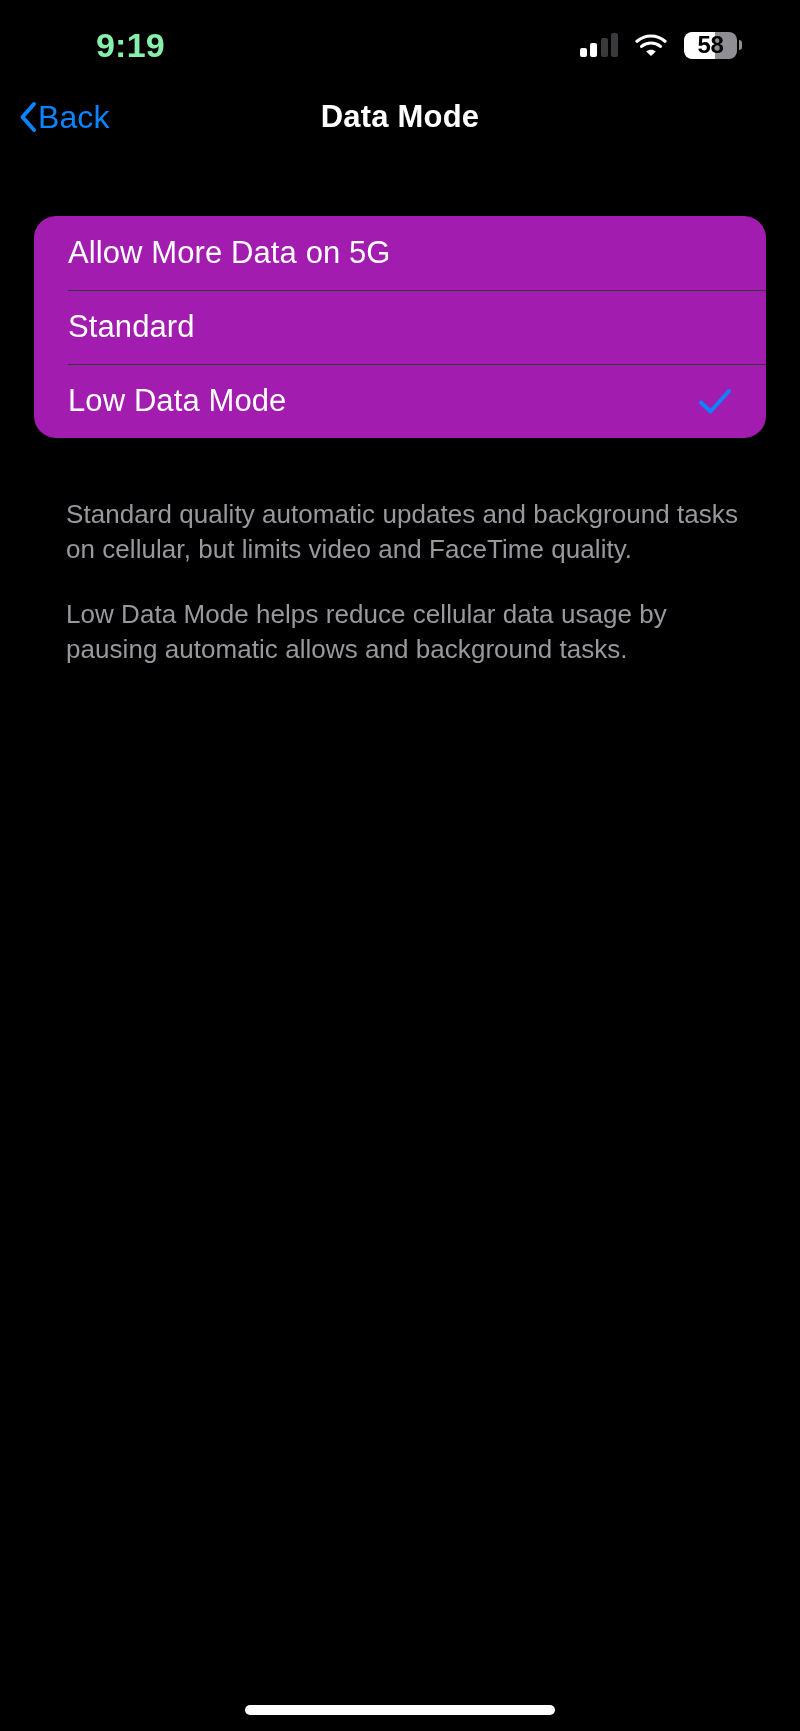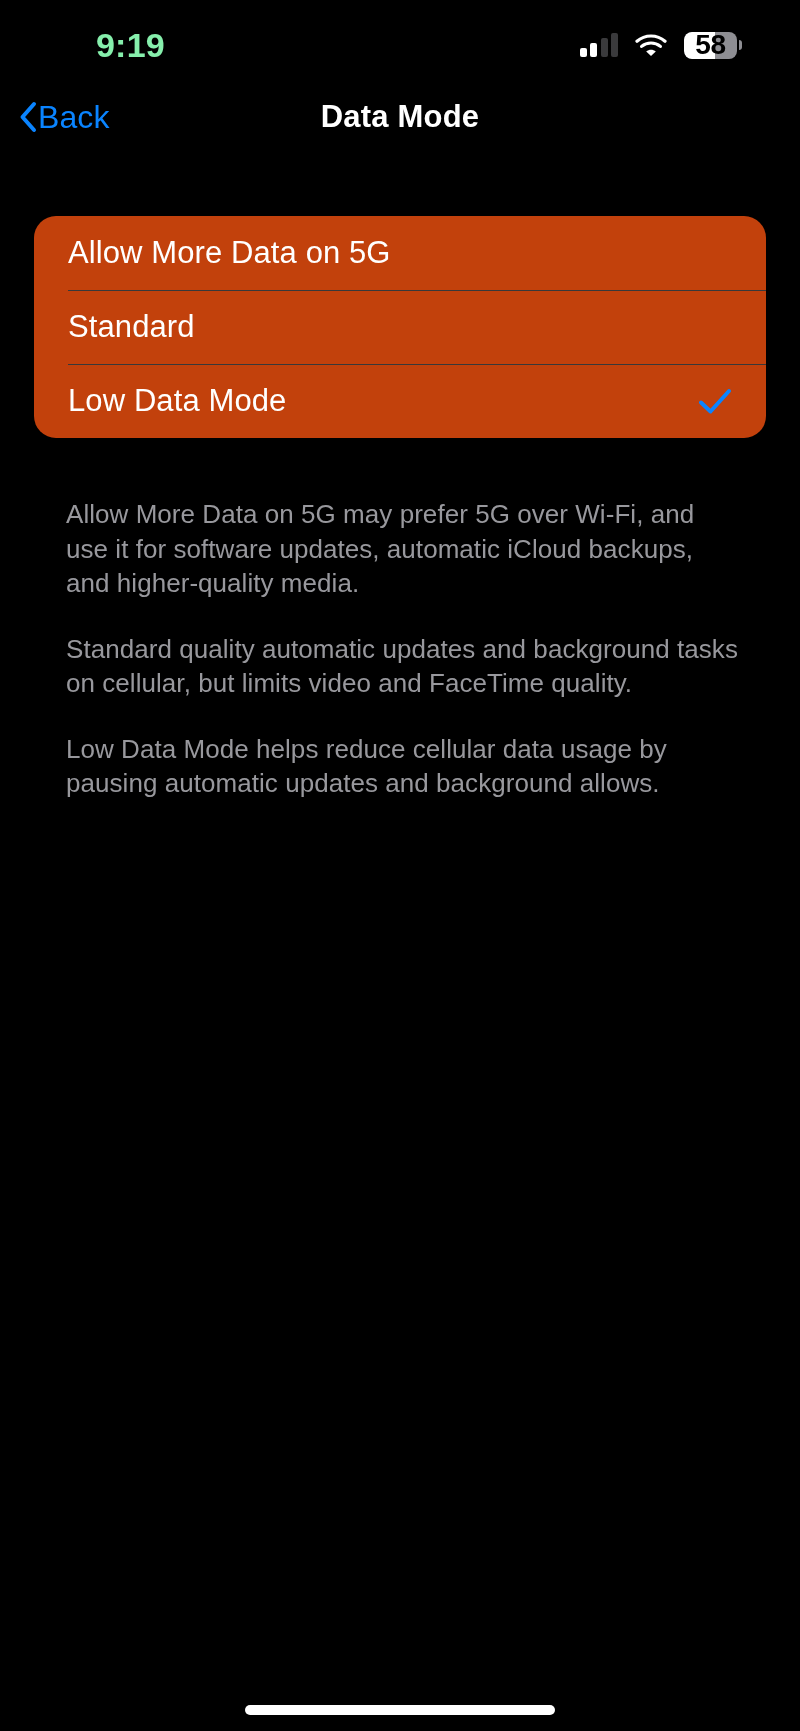--- a/index.html
+++ b/index.html
@@ -40,21 +40,21 @@
   .batt-body {
     position:relative; width:53px; height:27px; border-radius:8px;
     background:#8e8e93; overflow:hidden;
   }
   .batt-fill {
     position:absolute; left:0; top:0; bottom:0; background:#fff;
     border-radius:8px 0 0 8px;
   }
   .batt-pct {
     position:absolute; inset:0; display:flex; align-items:center; justify-content:center;
-    font-size:28px; font-weight:700; color:#000; letter-spacing:-0.3px;
+    font-size:24px; font-weight:700; color:#000; letter-spacing:-0.3px;
   }
   .batt-nub {
     width:3px; height:10px; margin-left:2px; border-radius:0 3px 3px 0;
     background:#8e8e93;
   }
 
   
   .navbar {
     position:absolute; top:78px; left:0; right:0; height:78px;
     display:flex; align-items:center;
@@ -67,21 +67,21 @@
   .nav-back-label { font-size:32px; letter-spacing:0.1px; }
   .nav-title {
     position:absolute; left:0; right:0; text-align:center;
     color:#fff; font-size:31px; font-weight:600; letter-spacing:0.2px;
     pointer-events:none;
   }
 
   
   .card {
     position:absolute; top:216px; left:34px; right:34px;
-    background:#c2410c; border-radius:22px; overflow:hidden;
+    background:#a21caf; border-radius:22px; overflow:hidden;
   }
   .row {
     position:relative; height:74px;
     display:flex; align-items:center; justify-content:space-between;
     padding:0 34px 0 34px; cursor:pointer;
   }
   .row-label { color:#fff; font-size:31px; letter-spacing:0.1px; }
   .row + .row::before {
     content:""; position:absolute; top:0; left:34px; right:0; height:1px;
     background:#38383a;
@@ -168,20 +168,19 @@
       <span>
         <svg class="check" viewBox="0 0 34 34" fill="none">
           <path d="M3 18.5L12.5 27.5L31 7" stroke="#0a84ff" stroke-width="4" stroke-linecap="round" stroke-linejoin="round"></path>
         </svg>
       </span>
     </div>
 
   </div>
 
   <div class="footnotes">
-    <p class="footnote">Allow More Data on 5G may prefer 5G over Wi-Fi, and use it for software updates, automatic iCloud backups, and higher-quality media.</p>
     <p class="footnote">Standard quality automatic updates and background tasks on cellular, but limits video and FaceTime quality.</p>
-    <p class="footnote">Low Data Mode helps reduce cellular data usage by pausing automatic updates and background allows.</p>
+    <p class="footnote">Low Data Mode helps reduce cellular data usage by pausing automatic allows and background tasks.</p>
   </div>
 
   <div class="home-indicator"></div>
 
 </div>
 
 </body></html>

